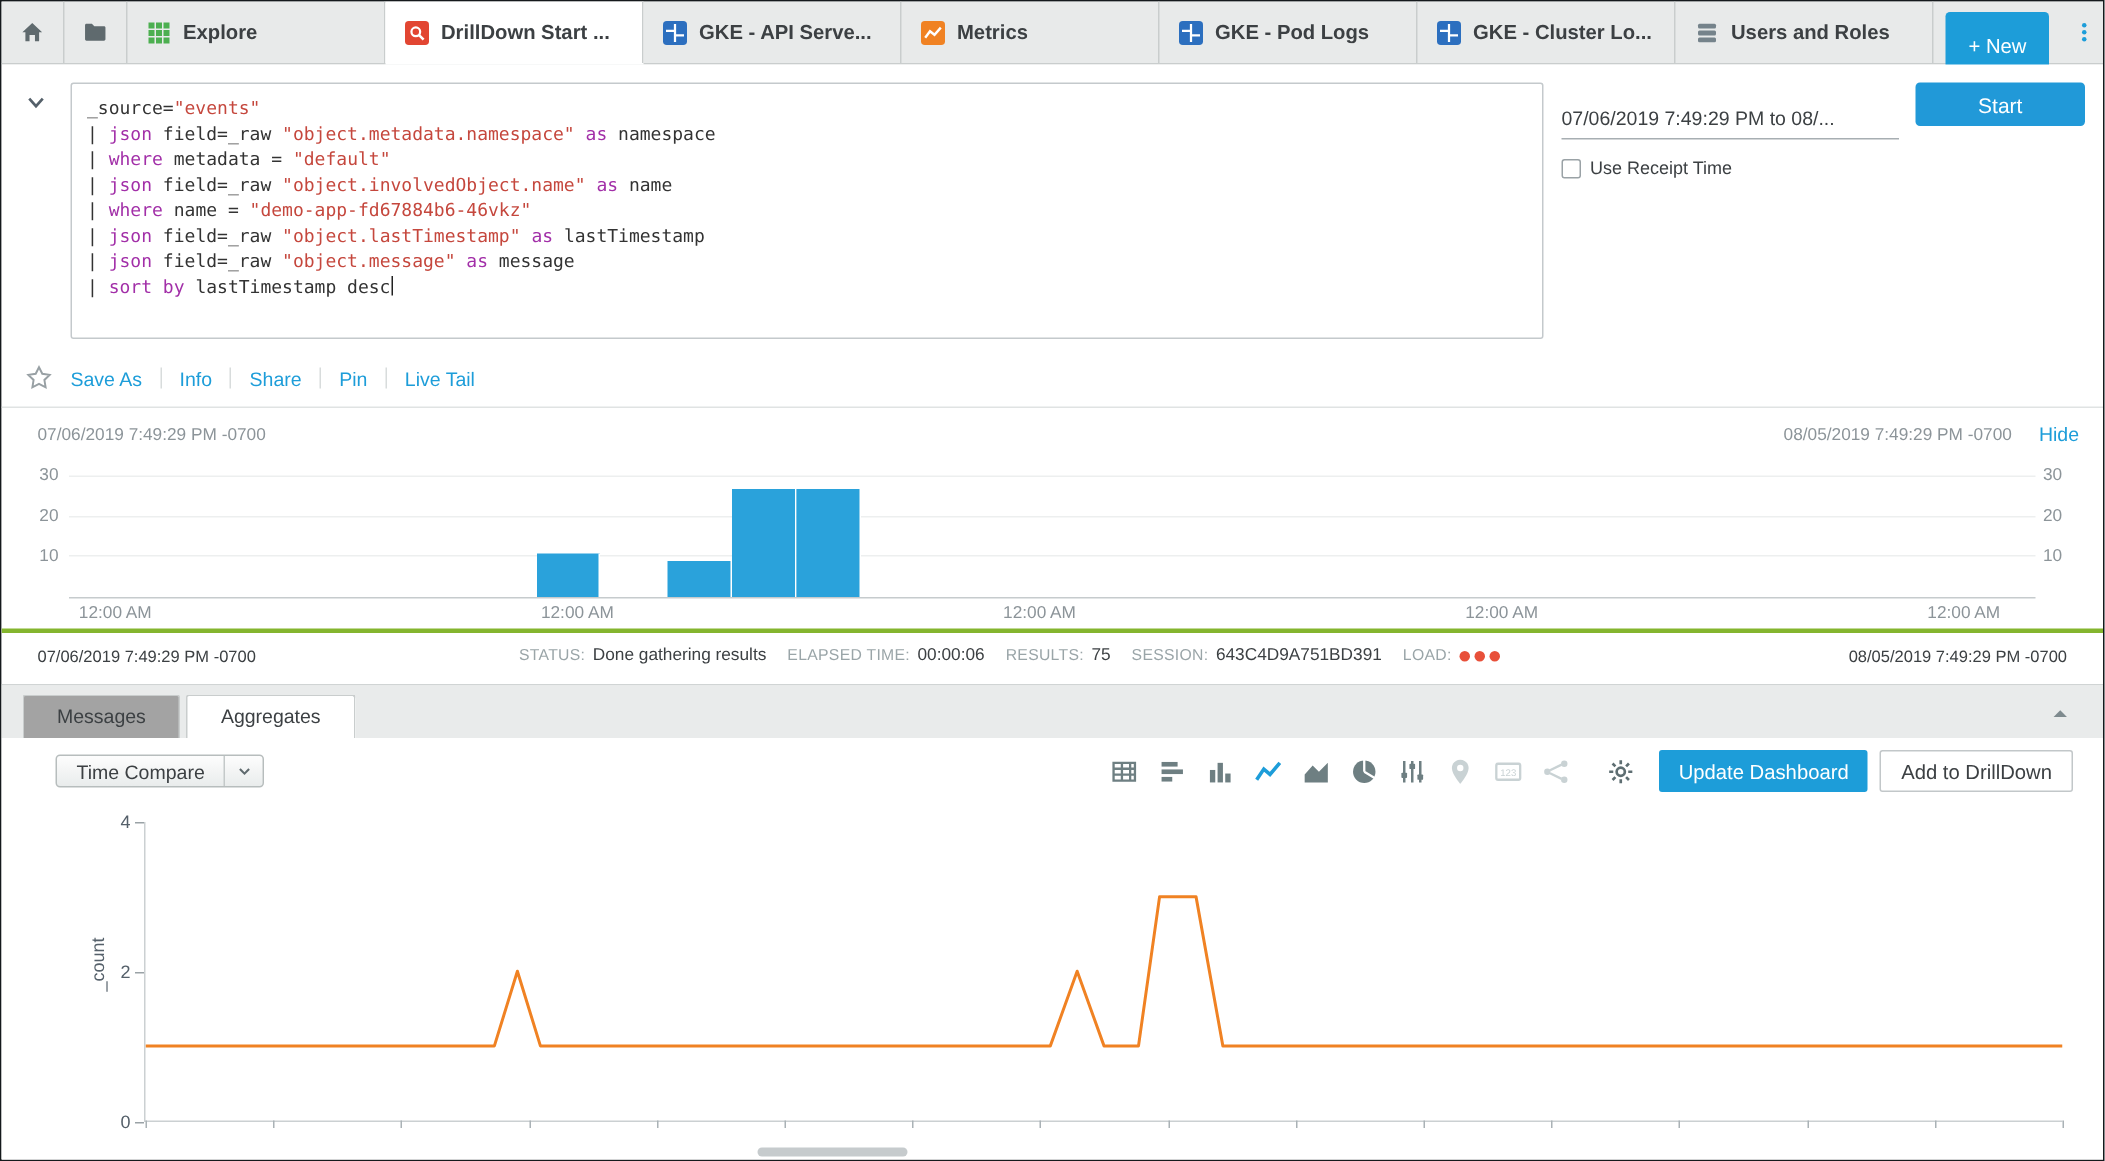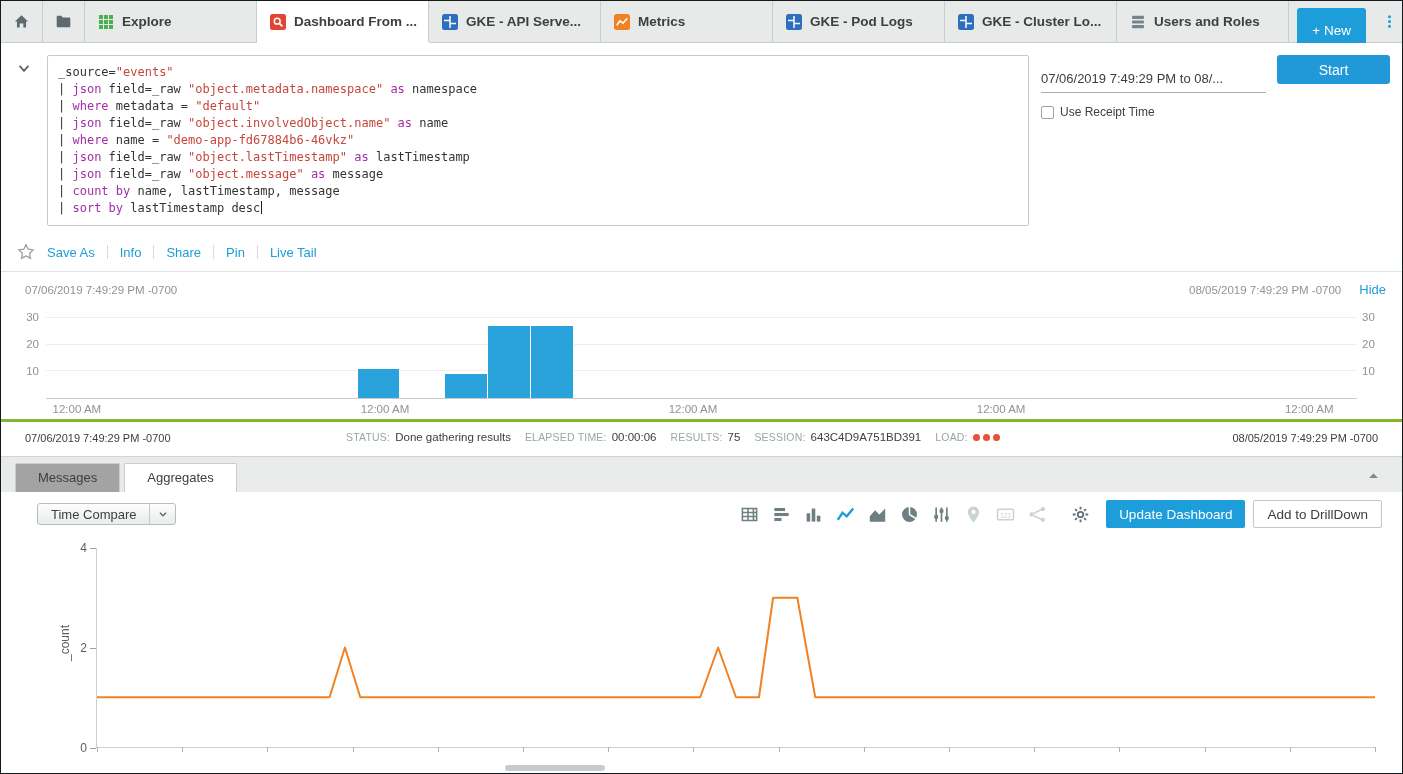--- a/index.html
+++ b/index.html
@@ -165,21 +165,21 @@
         <span class="tab-label">Explore</span>
       </div>
       <div class="tab active">
         <span class="tab-icon icn" style="color:#E24632">
           <svg viewBox="0 0 16 16" fill="currentColor">
             <rect width="16" height="16" rx="2.5"></rect>
             <circle cx="7.2" cy="7.2" r="2.9" fill="none" stroke="#fff" stroke-width="1.5"></circle>
             <path d="M9.4 9.4l3 3" stroke="#fff" stroke-width="1.7"></path>
           </svg>
         </span>
-        <span class="tab-label">Dashboard From ...</span>
+        <span class="tab-label">DrillDown Start ...</span>
       </div>
       <div class="tab">
         <span class="tab-icon icn" style="color:#2C6FBF">
           <svg viewBox="0 0 16 16" fill="currentColor">
             <rect width="16" height="16" rx="2.5"></rect>
             <path d="M8 2v12M2 6.5h6M8 9.5h6" stroke="#fff" stroke-width="1.5" fill="none"></path>
           </svg>
         </span>
         <span class="tab-label">GKE - API Serve...</span>
       </div>
@@ -241,21 +241,20 @@
     </span>
   <div class="query-box">
     <div id="query-lines">
         <div class="qline"><span class="q-plain">_source=</span><span class="q-str">"events"</span></div>
         <div class="qline"><span class="q-plain">| </span><span class="q-kw">json </span><span class="q-plain">field=_raw </span><span class="q-str">"object.metadata.namespace"</span><span class="q-plain"> </span><span class="q-kw">as</span><span class="q-plain"> namespace</span></div>
         <div class="qline"><span class="q-plain">| </span><span class="q-kw">where </span><span class="q-plain">metadata = </span><span class="q-str">"default"</span></div>
         <div class="qline"><span class="q-plain">| </span><span class="q-kw">json </span><span class="q-plain">field=_raw </span><span class="q-str">"object.involvedObject.name"</span><span class="q-plain"> </span><span class="q-kw">as</span><span class="q-plain"> name</span></div>
         <div class="qline"><span class="q-plain">| </span><span class="q-kw">where </span><span class="q-plain">name = </span><span class="q-str">"demo-app-fd67884b6-46vkz"</span></div>
         <div class="qline"><span class="q-plain">| </span><span class="q-kw">json </span><span class="q-plain">field=_raw </span><span class="q-str">"object.lastTimestamp"</span><span class="q-plain"> </span><span class="q-kw">as</span><span class="q-plain"> lastTimestamp</span></div>
         <div class="qline"><span class="q-plain">| </span><span class="q-kw">json </span><span class="q-plain">field=_raw </span><span class="q-str">"object.message"</span><span class="q-plain"> </span><span class="q-kw">as</span><span class="q-plain"> message</span></div>
-        <div class="qline"><span class="q-plain">| </span><span class="q-kw">count by </span><span class="q-plain">name, lastTimestamp, message</span></div>
         <div class="qline"><span class="q-plain">| </span><span class="q-kw">sort by </span><span class="q-plain">lastTimestamp desc</span><span class="caret"></span></div>
       </div>
   </div>
   <div class="q-right">
     <div class="time-range">07/06/2019 7:49:29 PM to 08/...</div>
     <label class="receipt">
       <span class="cb"></span>
       <span>Use Receipt Time</span>
     </label>
   </div>

